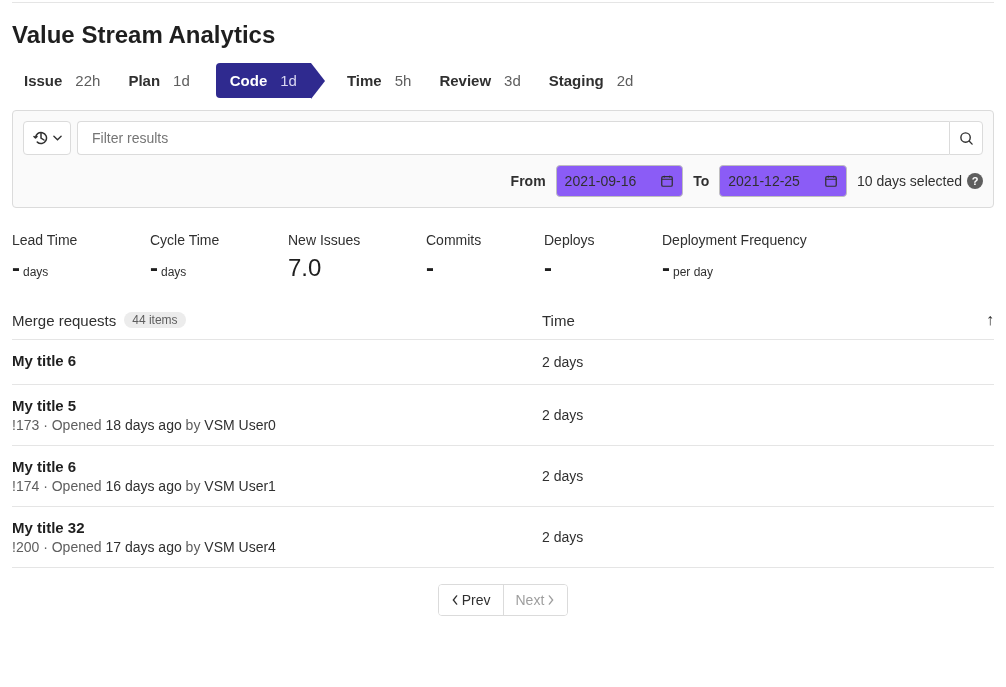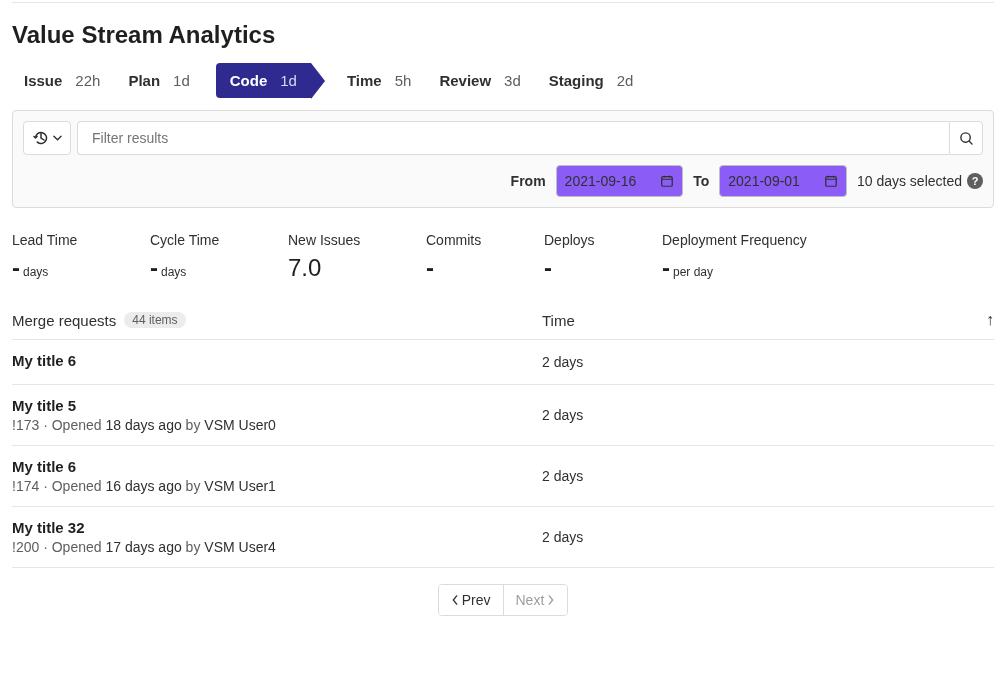--- a/index.html
+++ b/index.html
@@ -273,21 +273,21 @@
       <span>2021-09-16</span>
       <span>
         <svg width="14" height="14" viewBox="0 0 16 16">
             <rect x="2" y="3" width="12" height="11" rx="1.5" stroke="#303030" stroke-width="1.4" fill="none"></rect>
             <path d="M2 6h12M5 2v2M11 2v2" stroke="#303030" stroke-width="1.4"></path>
           </svg>
       </span>
     </div>
     <span class="date-label">To</span>
     <div class="date-input">
-      <span>2021-09-01</span>
+      <span>2021-12-25</span>
       <span>
         <svg width="14" height="14" viewBox="0 0 16 16">
             <rect x="2" y="3" width="12" height="11" rx="1.5" stroke="#303030" stroke-width="1.4" fill="none"></rect>
             <path d="M2 6h12M5 2v2M11 2v2" stroke="#303030" stroke-width="1.4"></path>
           </svg>
       </span>
     </div>
     <span class="days-selected">
       <span>10 days selected</span>
       <span class="help-circle">?</span>

